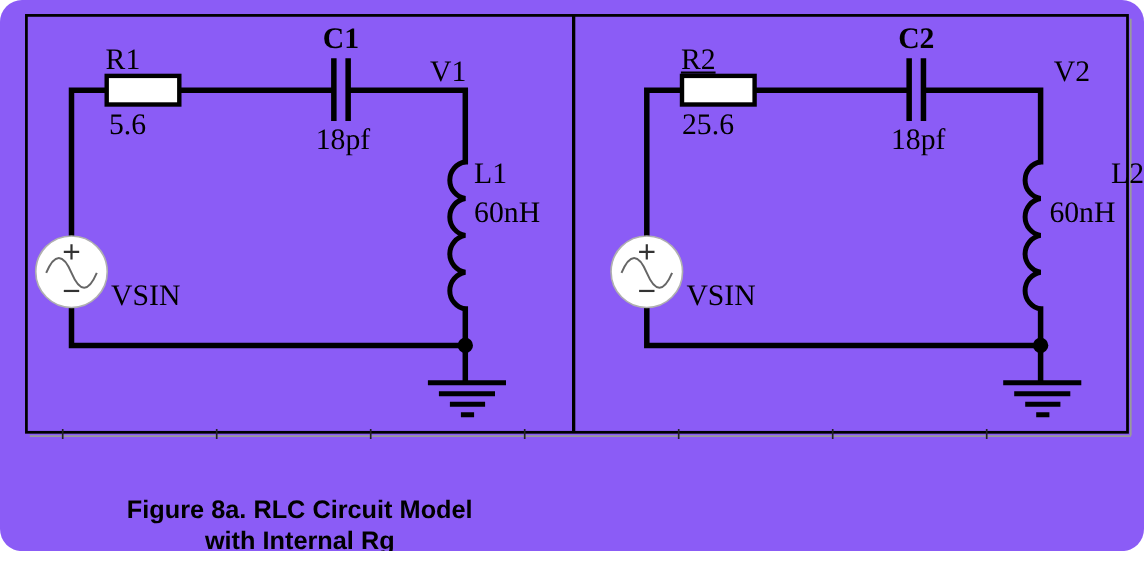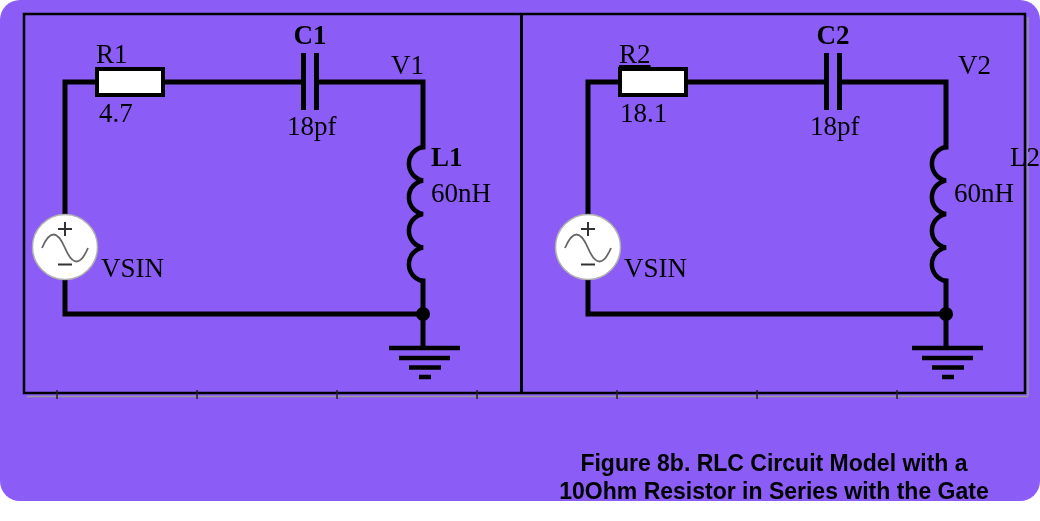--- a/index.html
+++ b/index.html
@@ -53,35 +53,35 @@
       <circle cx="946" cy="314" r="7" fill="#000"></circle>
       <path d="M912,348 H983 M922,358 H973 M932,367.5 H964 M942,377 H954" stroke="#000" stroke-width="4.5"></path>
       <circle cx="588" cy="247" r="32.5" fill="#fff" stroke="#b0b0b0" stroke-width="1.5"></circle>
       <path d="M581,229 H595 M588,222 V236" stroke="#333" stroke-width="2"></path>
       <path d="M565,248 Q576.5,221 588,248 Q599.5,275 611,248" stroke="#666" stroke-width="1.8" fill="none"></path>
       <path d="M581,264.5 H595" stroke="#333" stroke-width="2"></path>
     </g>
   </svg>
 
   <div class="clabel" style="left:96px;  top:40px;">R1</div>
-  <div class="clabel" style="left:99px;  top:99px;">4.7</div>
+  <div class="clabel" style="left:99px;  top:99px;">5.6</div>
   <div class="clabel centered" style="left:284px; top:21px; width:52px;">C1</div>
   <div class="clabel" style="left:287px; top:112px;">18pf</div>
   <div class="clabel" style="left:391px; top:51px;">V1</div>
-  <div class="clabel" style="left:431px; top:143px;font-weight:bold;">L1</div>
+  <div class="clabel" style="left:431px; top:143px;">L1</div>
   <div class="clabel" style="left:431px; top:179px;">60nH</div>
   <div class="clabel" style="left:101px; top:254px;">VSIN</div>
 
   <div class="clabel" style="left:619px; top:40px;text-decoration:underline;">R2</div>
-  <div class="clabel" style="left:620px; top:99px;">18.1</div>
+  <div class="clabel" style="left:620px; top:99px;">25.6</div>
   <div class="clabel centered" style="left:807px; top:21px; width:52px;text-align:center;">C2</div>
   <div class="clabel" style="left:810px; top:112px;">18pf</div>
   <div class="clabel" style="left:958px; top:51px;">V2</div>
   <div class="clabel" style="left:1010px; top:143px;">L2</div>
   <div class="clabel" style="left:954px; top:179px;">60nH</div>
   <div class="clabel" style="left:624px; top:254px;">VSIN</div>
 
-  <div class="caption" style="left:522px; top:449px; width:504px;">
-    <div>Figure 8b. RLC Circuit Model with a</div>
-    <div>10Ohm Resistor in Series with the Gate</div>
+  <div class="caption" style="left:23px; top:449px; width:499px;">
+    <div>Figure 8a. RLC Circuit Model</div>
+    <div>with Internal Rg</div>
   </div>
 
 </div>
 
 </body></html>

